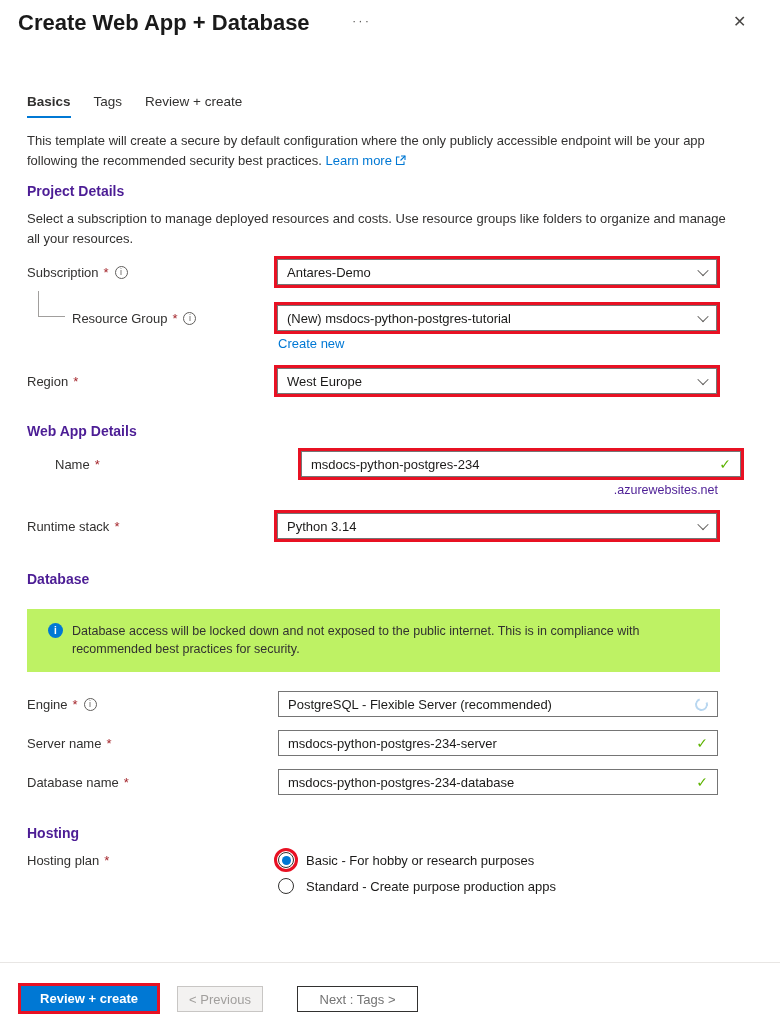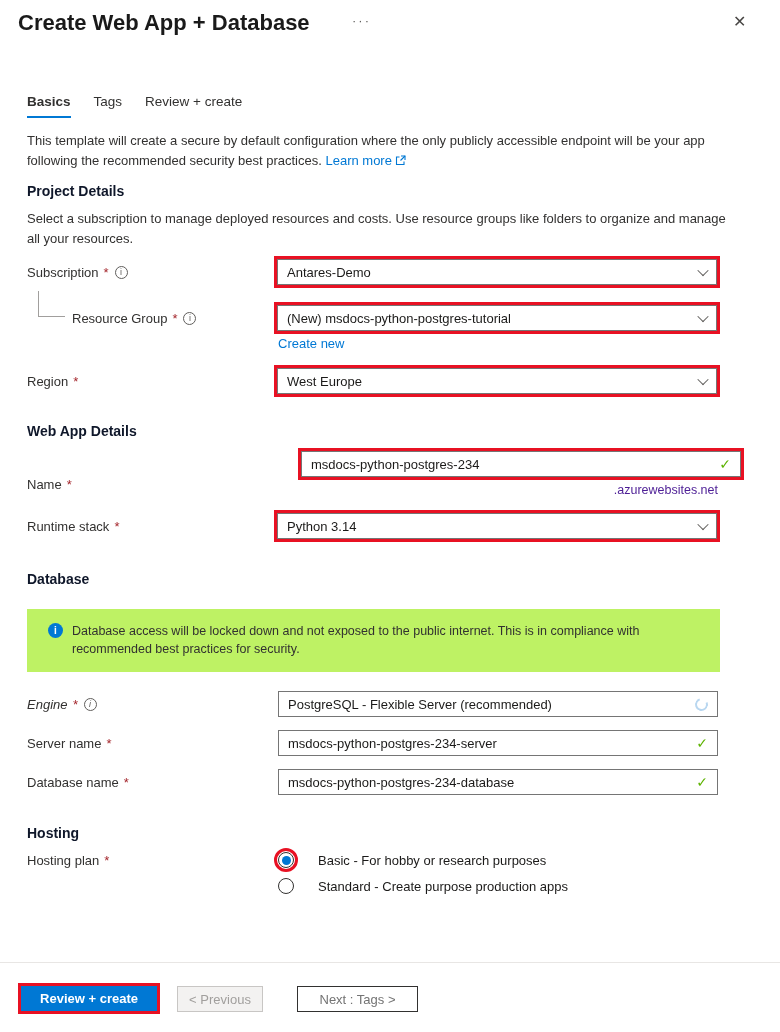--- a/index.html
+++ b/index.html
@@ -15,21 +15,21 @@
 
   
   .tabs { position:absolute; left:27px; top:94px; display:flex; gap:23px; font-size:13.5px; }
   .tab { padding-bottom:7px; border-bottom:2.5px solid transparent; color:#323130; cursor:pointer; }
   .tab.active { font-weight:bold; border-bottom-color:#0078d4; }
 
   
   .intro { position:absolute; left:27px; top:131px; width:706px; font-size:13px; line-height:20px; color:#323130; }
   .link { color:#0078d4; text-decoration:none; cursor:pointer; }
   .ext-svg { margin-left:3px; vertical-align:-1px; }
-  .h-section { position:absolute; left:27px; font-size:14px; font-weight:bold; color:#0f172a; }
+  .h-section { position:absolute; left:27px; font-size:14px; font-weight:bold; color:#4c1d95; }
   .desc { position:absolute; left:27px; top:209px; width:706px; font-size:13px; line-height:20px; }
 
   
   .row-label { position:absolute; left:27px; height:26px; display:flex; align-items:center; gap:6px; font-size:13px; color:#323130; }
   .req { color:#a4262c; margin-left:-1px; }
   .info-i { width:13px; height:13px; border:1px solid #605e5c; border-radius:50%; display:inline-flex; align-items:center; justify-content:center; font-size:9px; color:#605e5c; cursor:pointer; flex:0 0 auto; }
   .info-i::before { content:"i"; }
 
   .field { width:440px; height:26px; border:1px solid #757575; background:#fff; display:flex; align-items:center; justify-content:space-between; padding:0 9px; font-size:13px; color:#1b1a19; cursor:pointer; }
   .field.abs { position:absolute; left:278px; }
@@ -43,21 +43,21 @@
   .create-new { position:absolute; left:278px; top:336px; font-size:13px; }
   .suffix { position:absolute; left:278px; top:483px; width:440px; text-align:right; font-size:12.5px; color:#4c1d95; }
 
   
   .banner { position:absolute; left:27px; top:609px; width:693px; height:63px; background:#bef264; display:flex; gap:9px; padding:13px 20px 0 21px; }
   .banner-i { width:15px; height:15px; border-radius:50%; background:#0078d4; color:#fff; font-size:10px; font-weight:bold; display:inline-flex; align-items:center; justify-content:center; flex:0 0 auto; margin-top:1px; }
   .banner-i::before { content:"i"; }
   .banner-text { font-size:12.5px; line-height:18px; color:#323130; width:628px; }
 
   
-  .radio-row { position:absolute; left:274px; height:24px; display:flex; align-items:center; gap:20px; font-size:13px; color:#1b1a19; cursor:pointer; }
+  .radio-row { position:absolute; left:274px; height:24px; display:flex; align-items:center; gap:8px; font-size:13px; color:#1b1a19; cursor:pointer; }
   .radio-slot { width:24px; height:24px; display:flex; align-items:center; justify-content:center; flex:0 0 auto; }
   .radio { width:16px; height:16px; border:1px solid #323130; border-radius:50%; background:#fff; display:flex; align-items:center; justify-content:center; }
   .radio .dot { width:9px; height:9px; border-radius:50%; background:#0078d4; }
   .red-ring { width:24px; height:24px; border:3px solid #e81123; border-radius:50%; display:flex; align-items:center; justify-content:center; }
 
   
   .footer-sep { position:absolute; left:0; top:962px; width:780px; height:1px; background:#e8e6e4; }
   .btn { font-size:13px; display:flex; align-items:center; justify-content:center; cursor:pointer; }
   .btn-primary-wrap { position:absolute; left:18px; top:983px; border:3px solid #e81123; }
   .btn-primary { width:136px; height:25px; background:#0078d4; color:#fff; font-weight:bold; }
@@ -121,21 +121,21 @@
       <span class="req">*</span>
   </div>
   <div class="redwrap" style="top:365px;">
     <div class="field">
       <span>West Europe</span>
       <span class="chev"></span>
     </div>
   </div>
 
   <div class="h-section" style="top:423px;">Web App Details</div>
-  <div class="row-label" style="top:471px;">
+  <div class="row-label" style="top:451px;margin-left:28px;">
     <span>Name</span>
       <span class="req">*</span>
   </div>
   <div class="redwrap" style="top:448px;margin-left:24px;">
     <div class="field">
       <span>msdocs-python-postgres-234</span>
       <span class="check"></span>
     </div>
   </div>
   <div class="suffix">.azurewebsites.net</div>
@@ -150,21 +150,21 @@
       <span class="chev"></span>
     </div>
   </div>
 
   <div class="h-section" style="top:571px;">Database</div>
   <div class="banner">
     <span class="banner-i"></span>
     <span class="banner-text">Database access will be locked down and not exposed to the public internet. This is in compliance with recommended best practices for security.</span>
   </div>
 
-  <div class="row-label" style="top:691px;font-style:italic;">
+  <div class="row-label" style="top:691px;">
     <span>Engine</span>
       <span class="req">*</span>
     <span class="info-i"></span>
   </div>
   <div class="field abs" style="top:691px;">
     <span>PostgreSQL - Flexible Server (recommended)</span>
     <span class="spinner"></span>
   </div>
 
   <div class="row-label" style="top:730px;">

